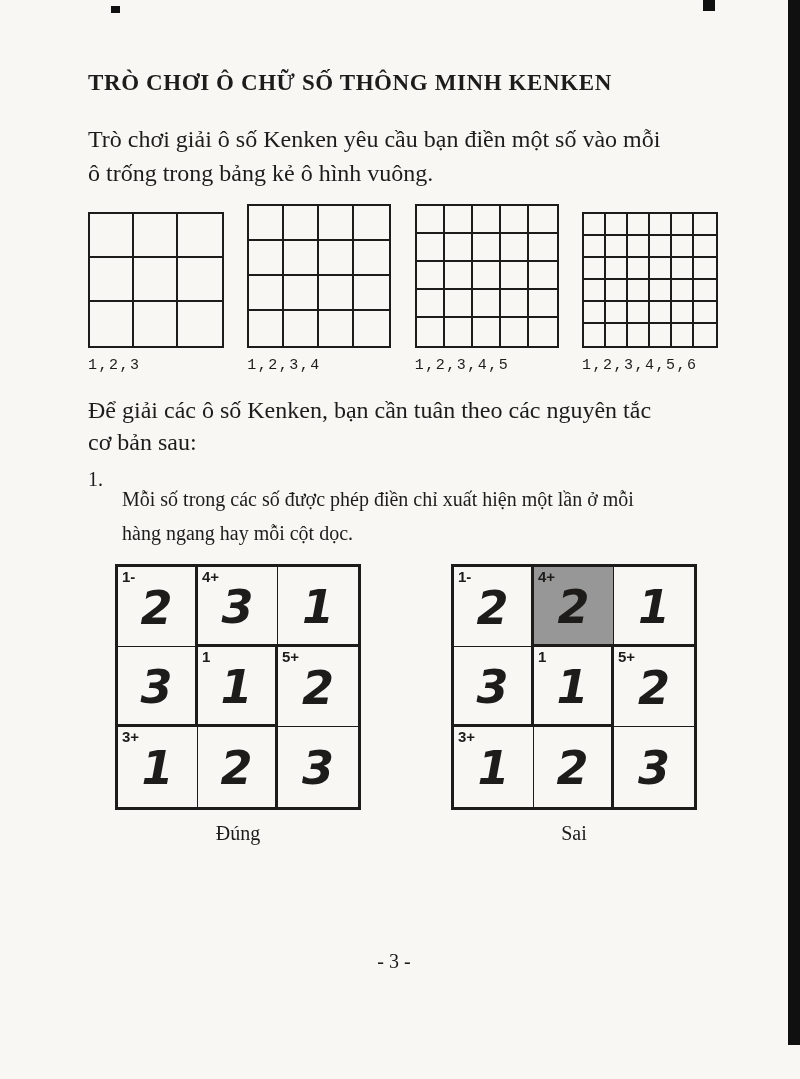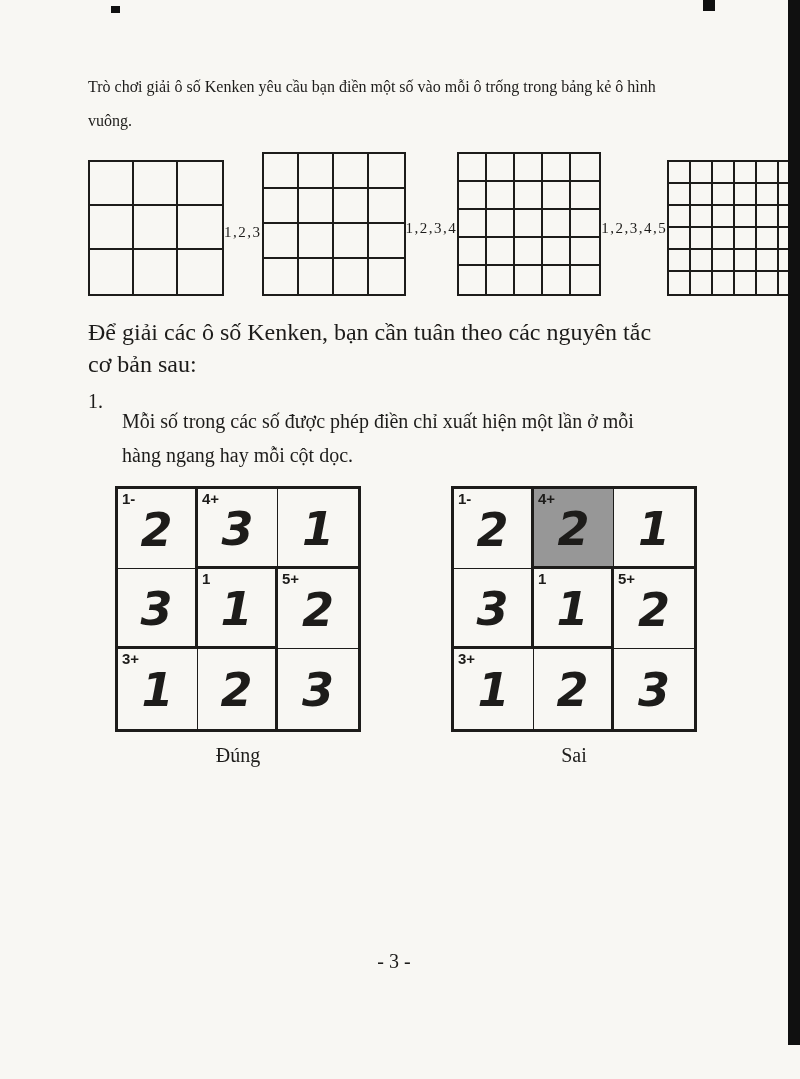--- a/index.html
+++ b/index.html
@@ -27,39 +27,39 @@
   .content{padding:70px 82px 0 88px;}
 
   .title{
     font-size:23px;
     font-weight:bold;
     letter-spacing:.6px;
     margin-bottom:26px;
     white-space:nowrap;
   }
   .intro{
-    font-size:16px;
+    font-size:24px;
     line-height:34px;
     max-width:590px;
     margin-bottom:14px;
   }
   .size-rules{margin-left:42px;}
   .size-rules p{
     font-size:20px;
     line-height:38px;
     white-space:nowrap;
   }
 
   .grids-row{
     margin-top:10px;
     display:flex;
     justify-content:space-between;
     align-items:flex-end;
   }
-  .egrid-fig{display:flex;flex-direction:row;align-items:center;}
+  .egrid-fig{display:flex;flex-direction:column;align-items:flex-start;font-family:Liberation Mono, monospace;}
   .egrid{
     display:grid;
     border:2px solid var(--ink);
     background:var(--paper);
   }
   .egrid-cell{border-right:2px solid var(--ink);border-bottom:2px solid var(--ink);}
   .egrid-cell.no-r{border-right:none;}
   .egrid-cell.no-b{border-bottom:none;}
   .egrid-label{
     margin-top:9px;
@@ -132,20 +132,21 @@
 </style>
 </head>
 <body>
 
 <div class="page">
   <div class="scan-mark scan-mark-top-left"></div>
   <div class="scan-mark scan-mark-top-right"></div>
   <div class="scan-bar"></div>
 
   <div class="content">
+    <h1 class="title">TRÒ CHƠI Ô CHỮ SỐ THÔNG MINH KENKEN</h1>
 
     <p class="intro">Trò chơi giải ô số Kenken yêu cầu bạn điền một số vào mỗi ô trống trong bảng kẻ ô hình vuông.</p>
 
     <div class="size-rules">
       </div>
 
     <div class="grids-row">
         <div class="egrid-fig">
           <div class="egrid" style="grid-template-columns: repeat(3, 44px); grid-template-rows: repeat(3, 44px);">
             <div class="egrid-cell"></div>

